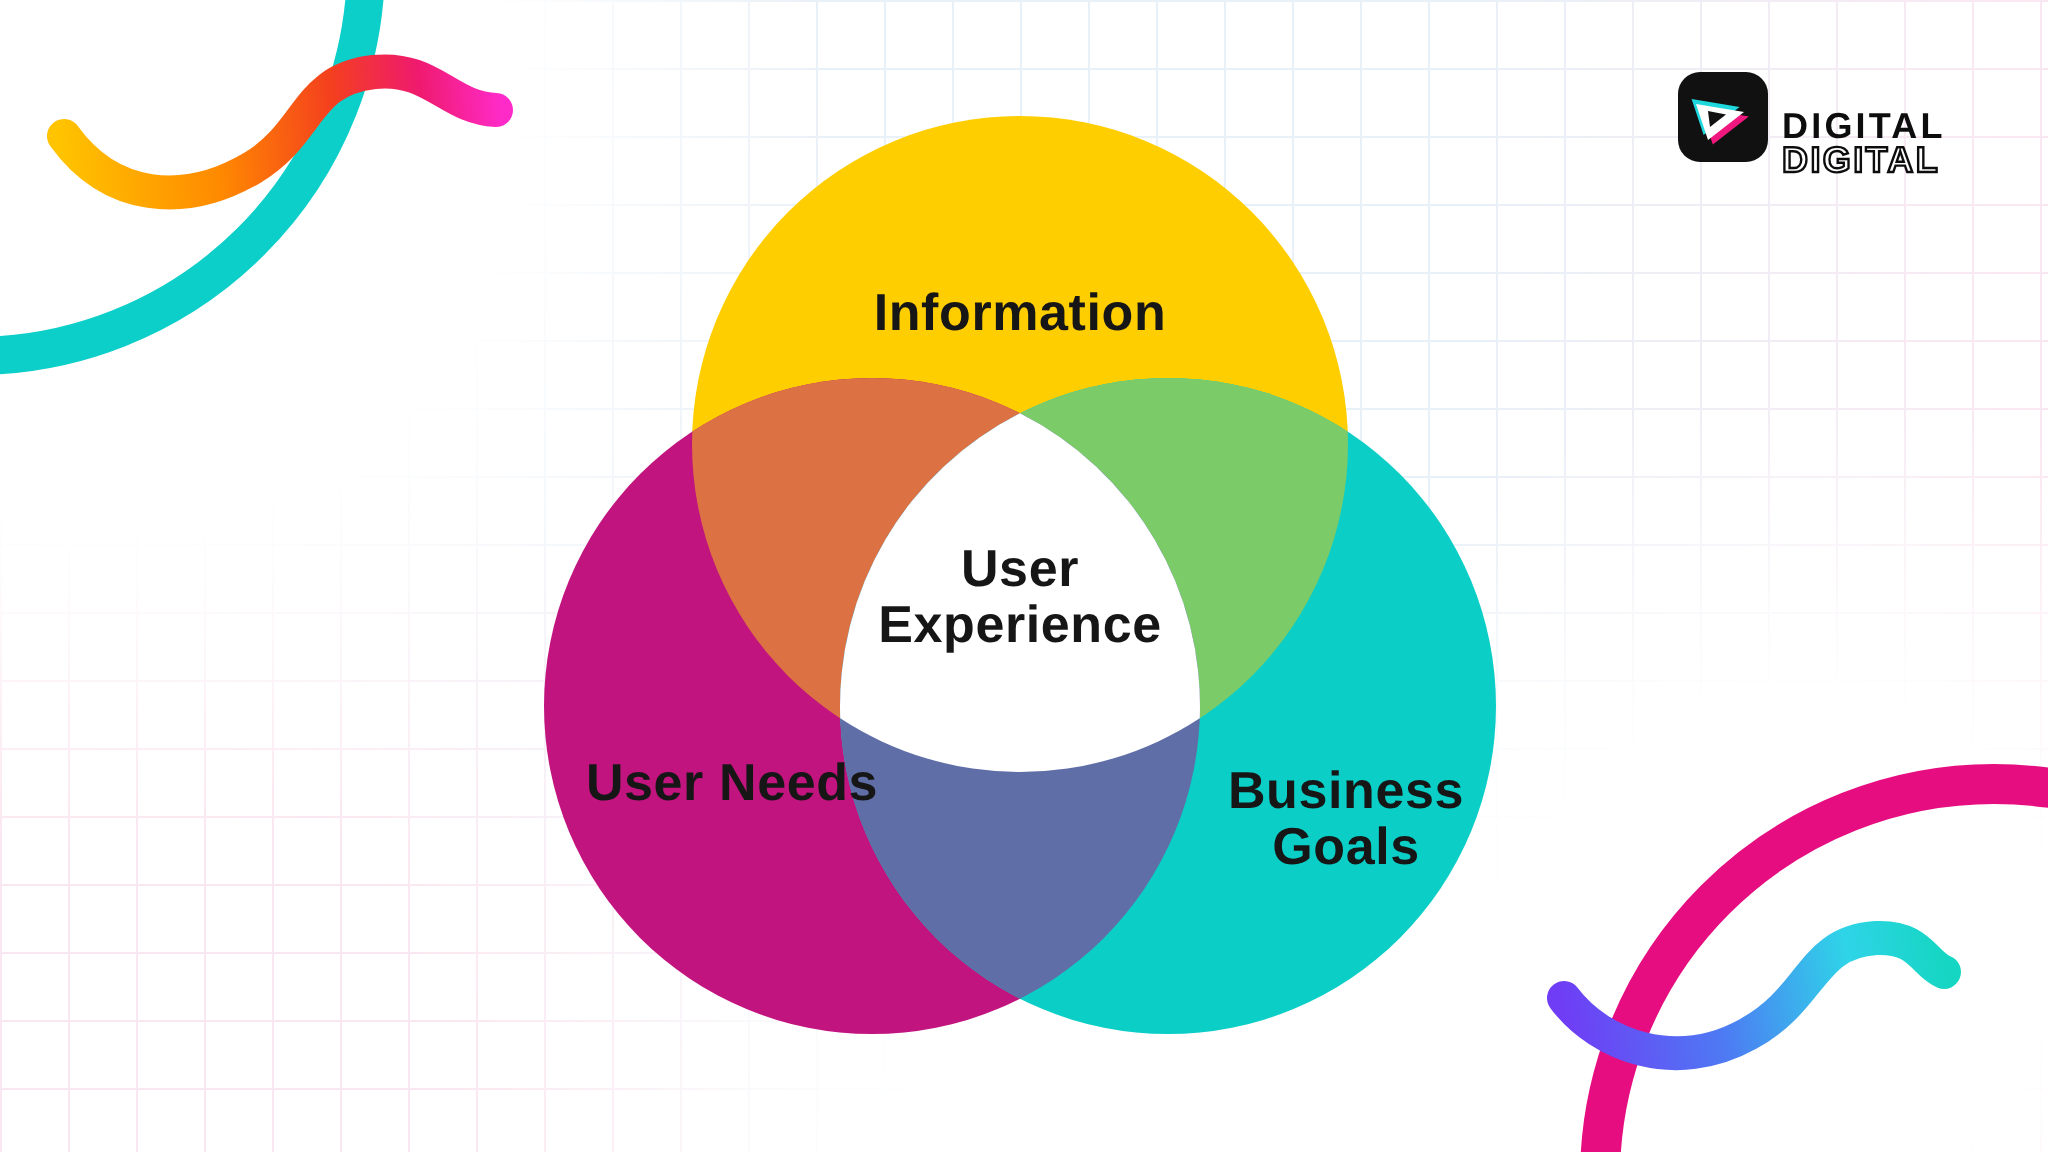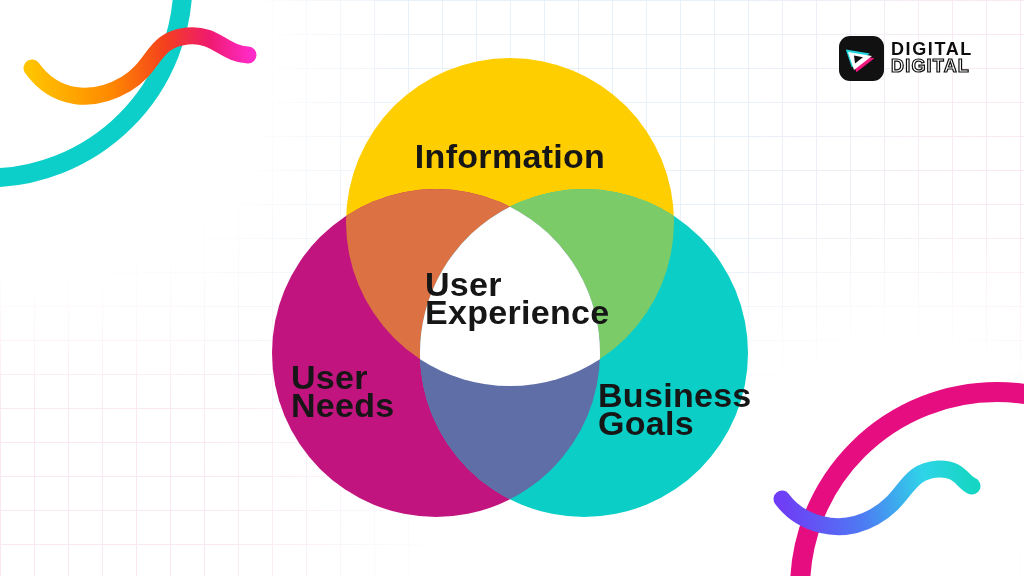--- a/index.html
+++ b/index.html
@@ -37,30 +37,30 @@
       radial-gradient(circle 360px at 55px 65px, #ffffff 0 55%, rgba(255,255,255,0) 100%),
       radial-gradient(circle 300px at 60% 96%, #ffffff 0 50%, rgba(255,255,255,0) 100%),
       radial-gradient(circle 280px at 88% 82%, #ffffff 0 45%, rgba(255,255,255,0) 100%);
   }
 
   svg.scene{position:absolute;inset:0;display:block;}
 
   
   .vlabel{
     position:absolute;transform:translate(-50%,-50%);
-    font-weight:800;font-size:34px;line-height:28px;letter-spacing:.3px;
-    color:#161616;white-space:pre-line;
+    font-weight:800;font-size:26px;line-height:28px;letter-spacing:.3px;
+    color:#161616;text-align:center;white-space:pre-line;
   }
   .vlabel.wrap2{width:150px;}
   .vlabel.wrap3{width:170px;}
 
   
   .logo{position:absolute;top:36px;left:839px;display:flex;align-items:flex-start;gap:7px;}
   .logo-icon{width:45px;height:45px;flex:0 0 auto;}
-  .logo-text{display:flex;flex-direction:column;padding-top:5px;}
+  .logo-text{display:flex;flex-direction:column;padding-top:19px;}
   .logo-line1{
     font-weight:700;font-size:18px;line-height:17px;letter-spacing:1.6px;color:#0d0d0d;
   }
   .logo-line2{
     font-weight:700;font-size:18px;line-height:17px;letter-spacing:1.2px;
     color:#ffffff;-webkit-text-stroke:1.2px #0d0d0d;
   }
 </style>
 </head>
 <body>

